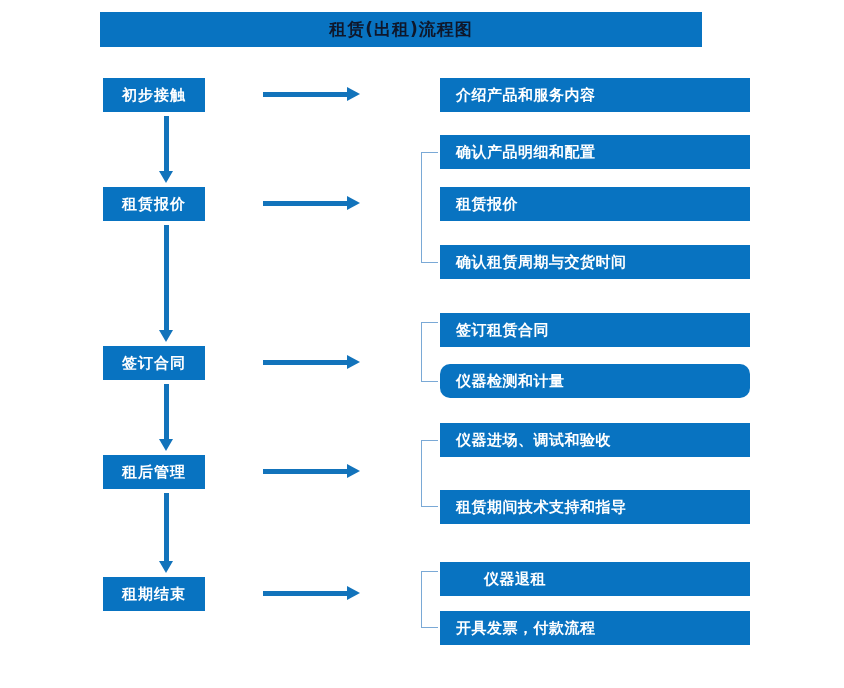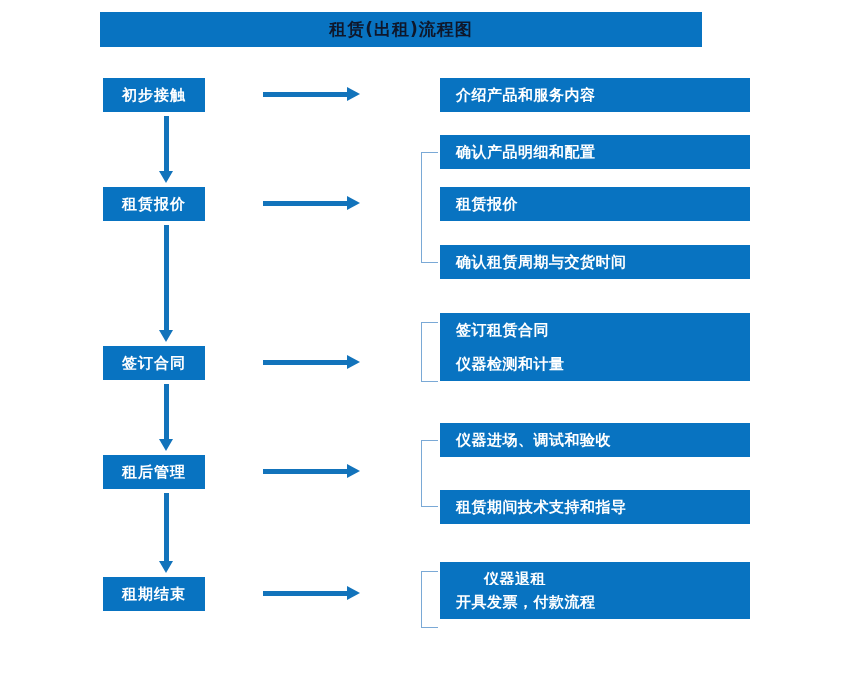--- a/index.html
+++ b/index.html
@@ -145,22 +145,22 @@
       </div>
     </div>
   <div id="detail-layer">
       <div class="detail-box" style="top: 78px;">介绍产品和服务内容</div>
       <div class="bracket" style="top: 152px; height: 111px;"></div>
       <div class="detail-box" style="top: 135px;">确认产品明细和配置</div>
       <div class="detail-box" style="top: 187px;">租赁报价</div>
       <div class="detail-box" style="top: 245px;">确认租赁周期与交货时间</div>
       <div class="bracket" style="top: 322px; height: 60px;"></div>
       <div class="detail-box" style="top: 313px;">签订租赁合同</div>
-      <div class="detail-box" style="top: 347px;">仪器检测和计量</div>
+      <div class="detail-box" style="top: 364px; border-radius: 10px;">仪器检测和计量</div>
       <div class="bracket" style="top: 440px; height: 67px;"></div>
       <div class="detail-box" style="top: 423px;">仪器进场、调试和验收</div>
       <div class="detail-box" style="top: 490px;">租赁期间技术支持和指导</div>
       <div class="bracket" style="top: 571px; height: 57px;"></div>
       <div class="detail-box" style="top: 562px; padding-left: 44px;">仪器退租</div>
-      <div class="detail-box" style="top: 585px;">开具发票，付款流程</div>
+      <div class="detail-box" style="top: 611px;">开具发票，付款流程</div>
     </div>
 
 </div>
 
 </body></html>

